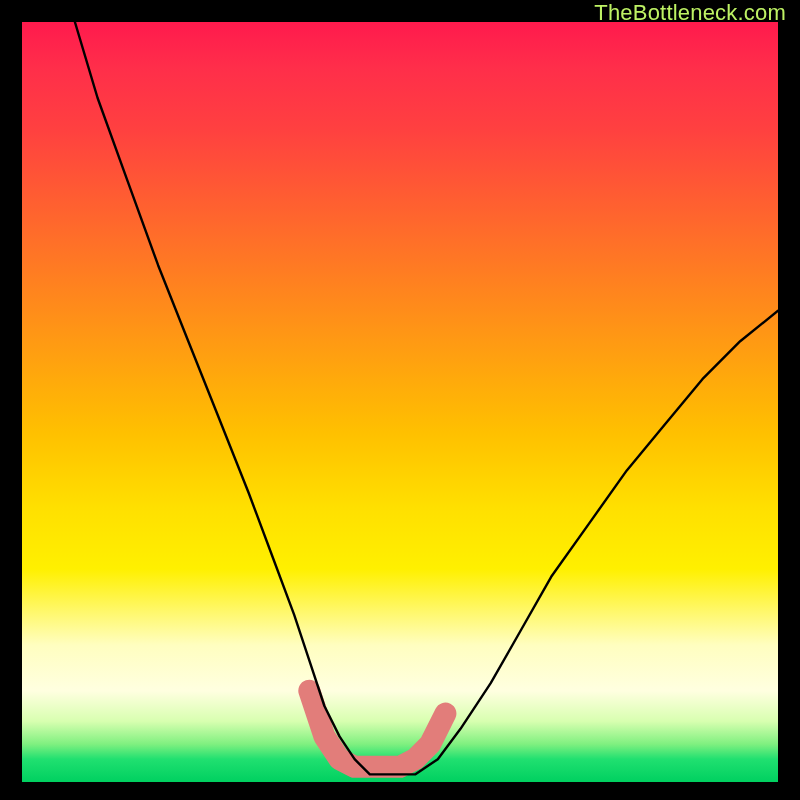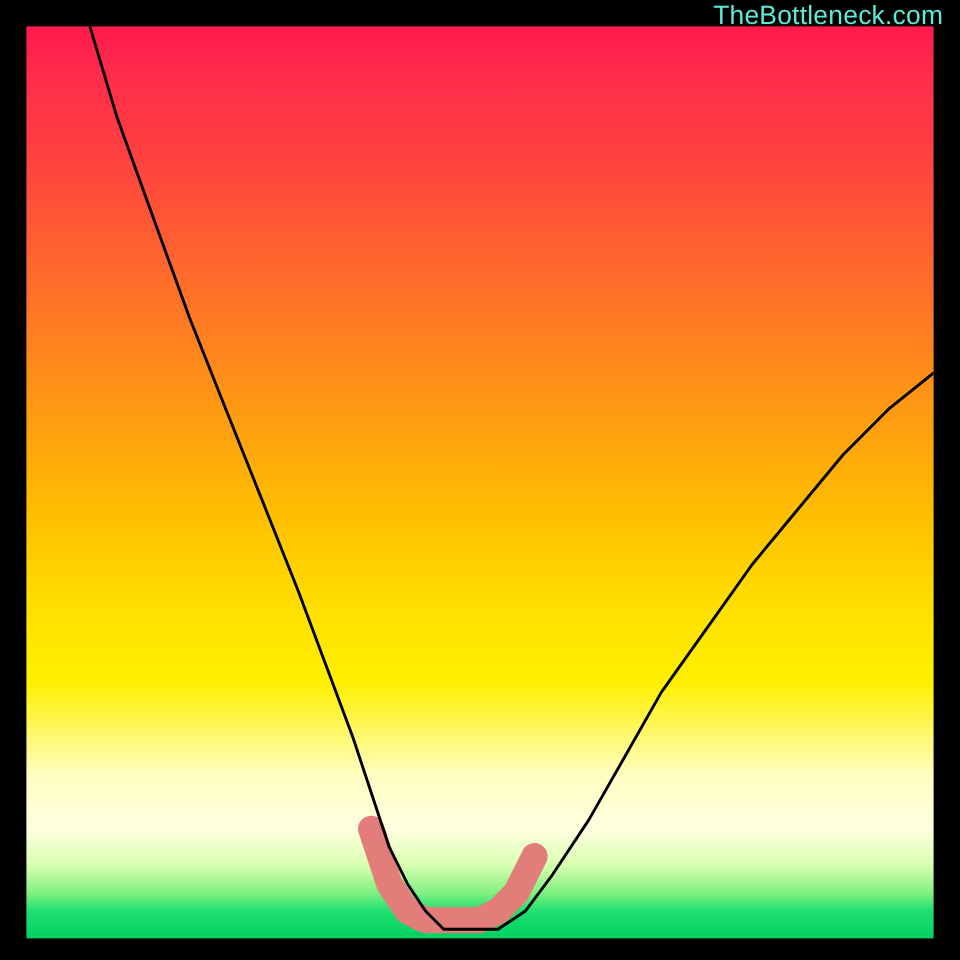--- a/index.html
+++ b/index.html
@@ -41,21 +41,21 @@
   .plot-area svg {
     position: absolute;
     top: 0; left: 0;
     width: 100%; height: 100%;
   }
 
   .watermark {
     position: absolute;
     top: 0;
     right: 14px;
-    color: #5eead4;
+    color: #bef264;
     font-size: 22px;
     font-weight: 400;
     letter-spacing: 0.2px;
   }
 </style>
 </head>
 <body>
 
 <div class="frame">
 

